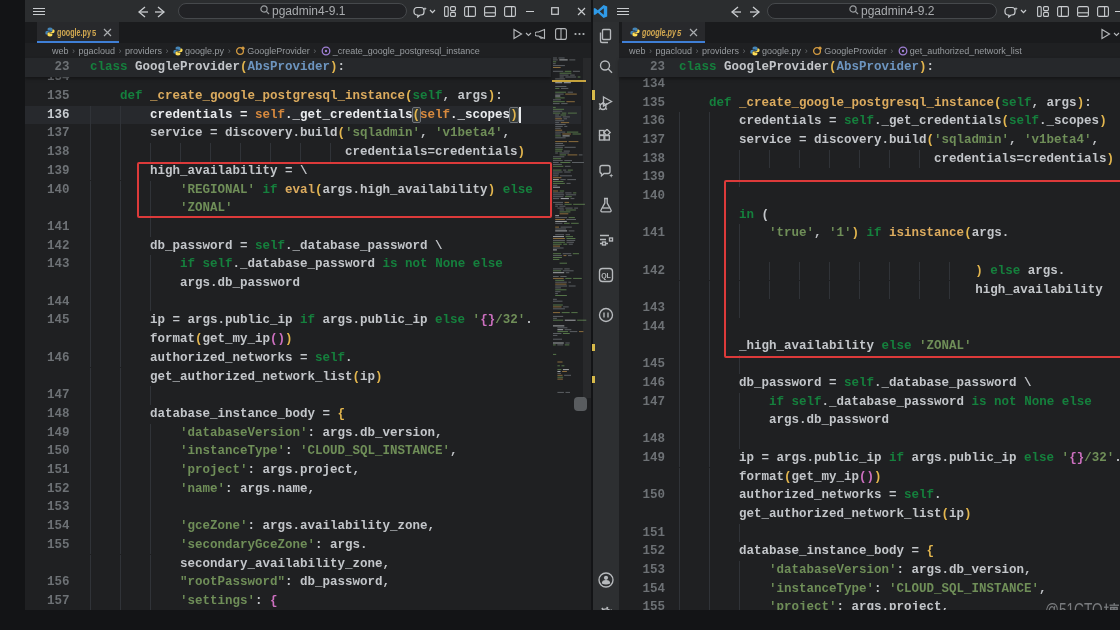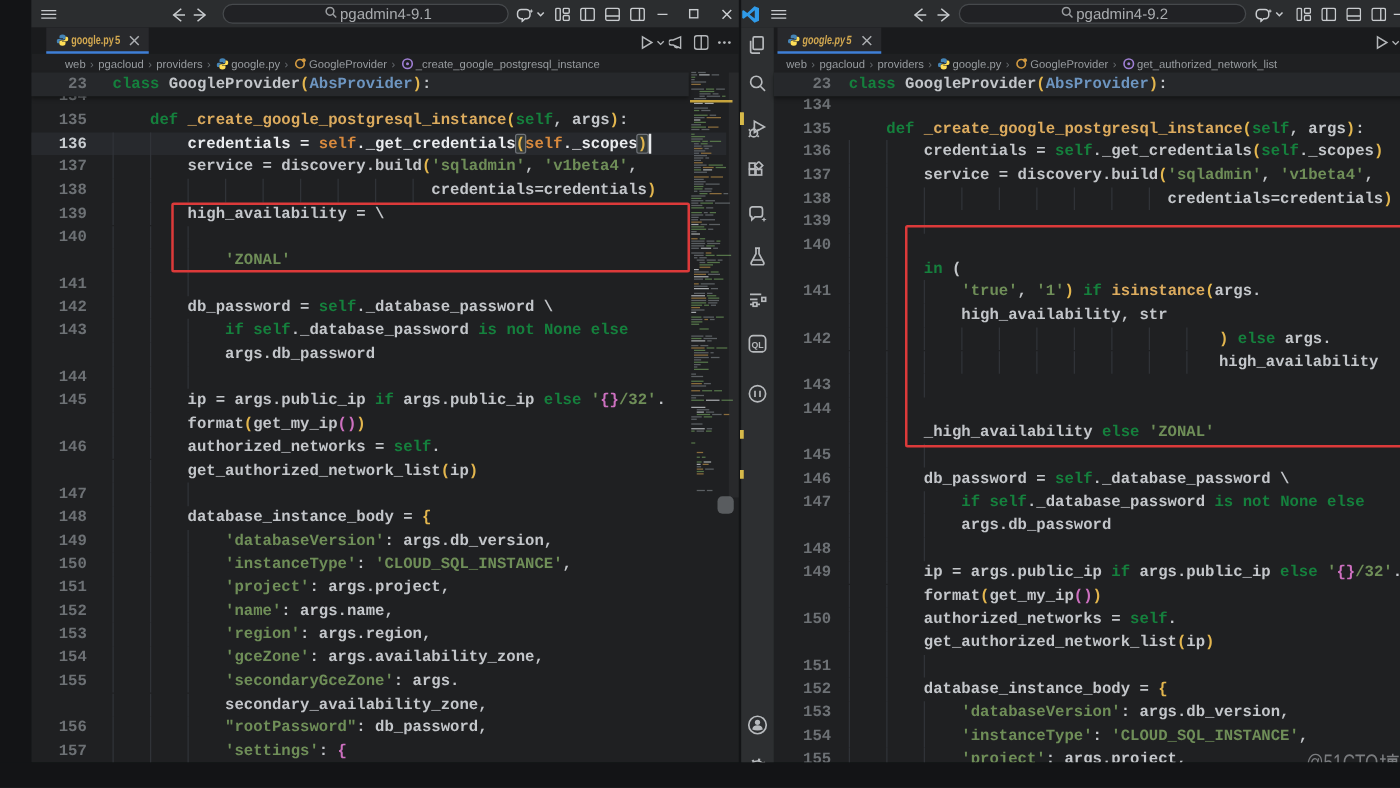--- a/index.html
+++ b/index.html
@@ -277,20 +277,21 @@
 <div class="ln hi" style="left:4.5px;top:105.7px">136</div>
 <div class="code hi2" style="left:125.0px;top:105.7px">credentials = <i class="k">self</i>._get_credentials<span class="bm"><i class="g">(</i></span><i class="k">self</i>._scopes<span class="bm"><i class="g">)</i></span></div>
 <div style="position:absolute;left:494.0px;top:107.2px;width:1.8px;height:15.5px;background:#e8eaec"></div>
 <div class="ln" style="left:4.5px;top:124.4px">137</div>
 <div class="code" style="left:125.0px;top:124.4px">service = discovery.build<i class="g">(</i><i class="s">'sqladmin'</i>, <i class="s">'v1beta4'</i>,</div>
 <div class="ln" style="left:4.5px;top:143.1px">138</div>
 <div class="code" style="left:320.0px;top:143.1px">credentials=credentials<i class="g">)</i></div>
 <div class="ln" style="left:4.5px;top:161.8px">139</div>
 <div class="code" style="left:125.0px;top:161.8px">high_availability = \</div>
 <div class="ln" style="left:4.5px;top:180.5px">140</div>
+<div class="code" style="left:155.0px;top:180.5px"><i class="s">'REGIONAL'</i> <i class="k">if</i> <i class="f">eval</i><i class="g">(</i>args.high_availability<i class="g">)</i> <i class="k">else</i></div>
 <div class="code" style="left:155.0px;top:199.2px"><i class="s">'ZONAL'</i></div>
 <div class="ln" style="left:4.5px;top:217.9px">141</div>
 <div class="ln" style="left:4.5px;top:236.6px">142</div>
 <div class="code" style="left:125.0px;top:236.6px">db_password = <i class="k">self</i>._database_password \</div>
 <div class="ln" style="left:4.5px;top:255.3px">143</div>
 <div class="code" style="left:155.0px;top:255.3px"><i class="k">if</i> <i class="k">self</i>._database_password <i class="k">is</i> <i class="k">not</i> <i class="k">None</i> <i class="k">else</i></div>
 <div class="code" style="left:155.0px;top:274.0px">args.db_password</div>
 <div class="ln" style="left:4.5px;top:292.7px">144</div>
 <div class="ln" style="left:4.5px;top:311.4px">145</div>
 <div class="code" style="left:125.0px;top:311.4px">ip = args.public_ip <i class="k">if</i> args.public_ip <i class="k">else</i> <i class="s">'</i><i class="p">{}</i><i class="s">/32'</i>.</div>
@@ -303,21 +304,20 @@
 <div class="code" style="left:125.0px;top:404.9px">database_instance_body = <i class="g">{</i></div>
 <div class="ln" style="left:4.5px;top:423.6px">149</div>
 <div class="code" style="left:155.0px;top:423.6px"><i class="s">'databaseVersion'</i>: args.db_version,</div>
 <div class="ln" style="left:4.5px;top:442.3px">150</div>
 <div class="code" style="left:155.0px;top:442.3px"><i class="s">'instanceType'</i>: <i class="s">'CLOUD_SQL_INSTANCE'</i>,</div>
 <div class="ln" style="left:4.5px;top:461.0px">151</div>
 <div class="code" style="left:155.0px;top:461.0px"><i class="s">'project'</i>: args.project,</div>
 <div class="ln" style="left:4.5px;top:479.7px">152</div>
 <div class="code" style="left:155.0px;top:479.7px"><i class="s">'name'</i>: args.name,</div>
 <div class="ln" style="left:4.5px;top:498.4px">153</div>
-<div class="code" style="left:155.0px;top:498.4px"><i class="s">'region'</i>: args.region,</div>
 <div class="ln" style="left:4.5px;top:517.1px">154</div>
 <div class="code" style="left:155.0px;top:517.1px"><i class="s">'gceZone'</i>: args.availability_zone,</div>
 <div class="ln" style="left:4.5px;top:535.8px">155</div>
 <div class="code" style="left:155.0px;top:554.5px">secondary_availability_zone,</div>
 <div class="code" style="left:155.0px;top:535.8px"><i class="s">'secondaryGceZone'</i>: args.</div>
 <div class="ln" style="left:4.5px;top:573.2px">156</div>
 <div class="code" style="left:155.0px;top:573.2px"><i class="s">"rootPassword"</i>: db_password,</div>
 <div class="ln" style="left:4.5px;top:591.9px">157</div>
 <div class="code" style="left:155.0px;top:591.9px"><i class="s">'settings'</i>: <i class="p">{</i></div>
 <div class="ln" style="left:4.5px;top:610.6px">158</div>
@@ -421,21 +421,20 @@
 <div class="code" style="left:714.0px;top:112.2px">credentials = <i class="k">self</i>._get_credentials<i class="g">(</i><i class="k">self</i>._scopes<i class="g">)</i></div>
 <div class="ln" style="left:600.0px;top:130.9px">137</div>
 <div class="code" style="left:714.0px;top:130.9px">service = discovery.build<i class="g">(</i><i class="s">'sqladmin'</i>, <i class="s">'v1beta4'</i>,</div>
 <div class="ln" style="left:600.0px;top:149.6px">138</div>
 <div class="code" style="left:909.0px;top:149.6px">credentials=credentials<i class="g">)</i></div>
 <div class="ln" style="left:600.0px;top:168.3px">139</div>
 <div class="ln" style="left:600.0px;top:187.0px">140</div>
 <div class="code" style="left:714.0px;top:205.7px"><i class="k">in</i> (</div>
 <div class="ln" style="left:600.0px;top:224.4px">141</div>
 <div class="code" style="left:744.0px;top:224.4px"><i class="s">'true'</i>, <i class="s">'1'</i><i class="g">)</i> <i class="k">if</i> <i class="f">isinstance</i><i class="g">(</i>args.</div>
-<div class="code" style="left:744.0px;top:243.1px">high_availability, str</div>
 <div class="ln" style="left:600.0px;top:261.8px">142</div>
 <div class="code" style="left:950.2px;top:261.8px"><i class="g">)</i> <i class="k">else</i> args.</div>
 <div class="code" style="left:950.2px;top:280.5px">high_availability</div>
 <div class="ln" style="left:600.0px;top:299.2px">143</div>
 <div class="ln" style="left:600.0px;top:317.9px">144</div>
 <div class="code" style="left:714.0px;top:336.6px">_high_availability <i class="k">else</i> <i class="s">'ZONAL'</i></div>
 <div class="ln" style="left:600.0px;top:355.3px">145</div>
 <div class="ln" style="left:600.0px;top:374.0px">146</div>
 <div class="code" style="left:714.0px;top:374.0px">db_password = <i class="k">self</i>._database_password \</div>
 <div class="ln" style="left:600.0px;top:392.7px">147</div>

